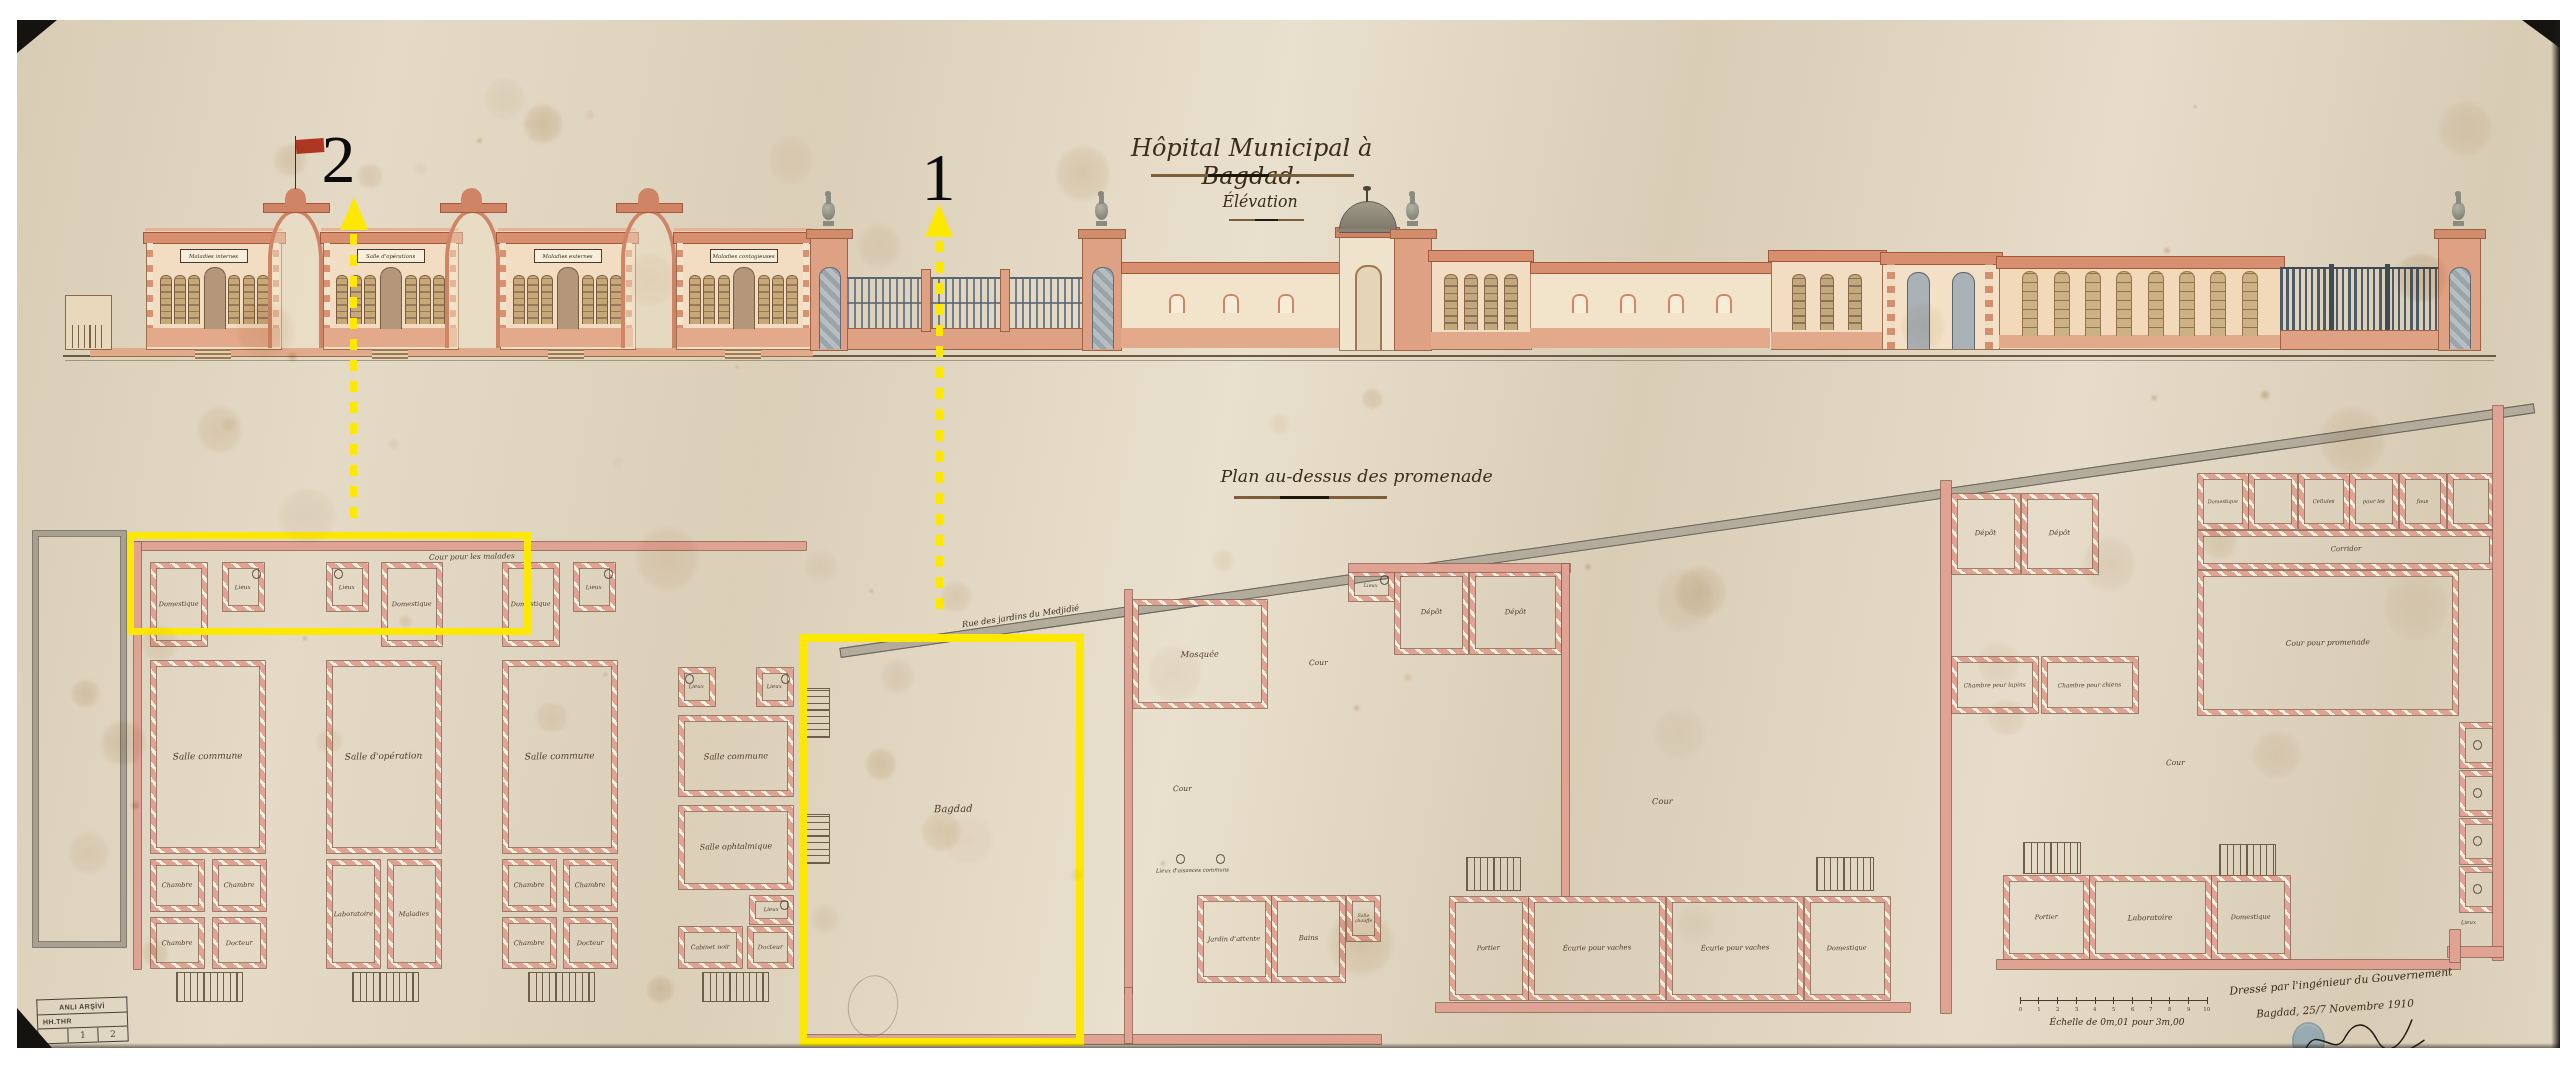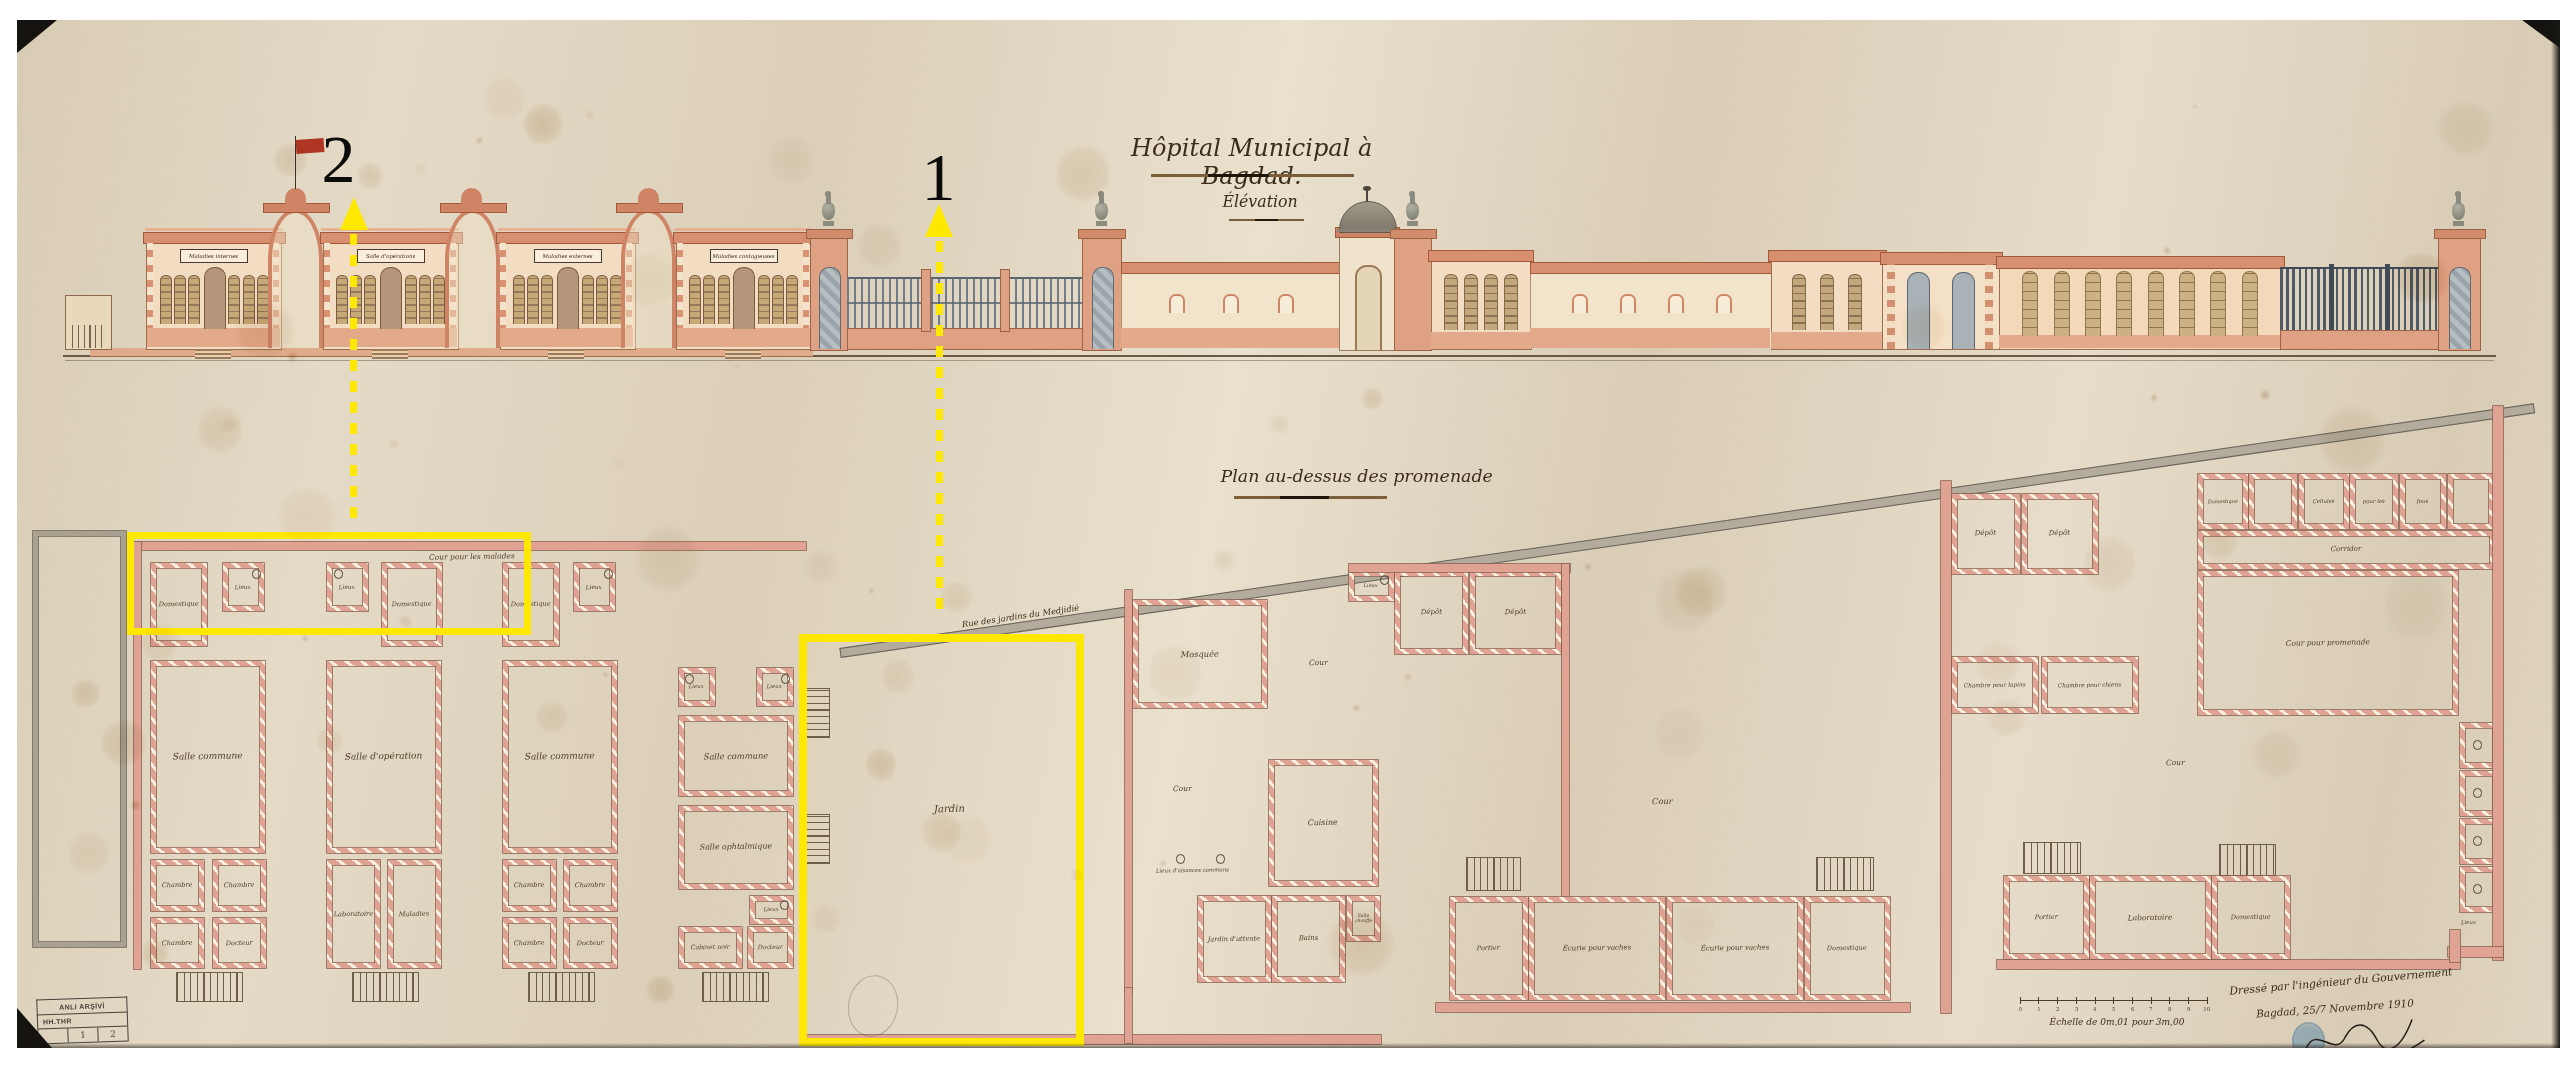--- a/index.html
+++ b/index.html
@@ -312,21 +312,21 @@
           <span style="font-size:5.4px">Lieux</span>
         </div>
         <div class="circ" style="left:763px;top:880px"></div>
         <div class="room" style="left:662px;top:907px;width:63px;height:41px">
           <span style="font-size:6.2px">Cabinet noir</span>
         </div>
         <div class="room" style="left:731px;top:907px;width:45px;height:41px">
           <span style="font-size:6.2px">Docteur</span>
         </div>
         <div class="stairs" style="left:685px;top:952px;width:65px;height:28px"></div>
-        <div class="plabel" style="left:917px;top:783px;font-size:10px;transform:rotate(-1deg)">Jardin</div>
+        <div class="plabel" style="left:917px;top:783px;font-size:10px;transform:rotate(-1deg)">Bagdad</div>
         <div class="stairsv" style="left:786px;top:668px;width:25px;height:48px"></div>
         <div class="stairsv" style="left:786px;top:794px;width:25px;height:48px"></div>
         <div class="wall" style="left:784px;top:1015px;width:580px;height:9px"></div>
         <div class="wall" style="left:1108px;top:570px;width:7.5px;height:403px"></div>
         <div class="wall" style="left:1108px;top:968px;width:7.5px;height:55px"></div>
         <div class="room" style="left:1116px;top:580px;width:134px;height:108px">
           <span style="font-size:8.3px">Mosquée</span>
         </div>
         <div class="plabel" style="left:1292px;top:638px;font-size:7.5px;transform:rotate(-1deg)">Cour</div>
         <div class="room" style="left:1332px;top:551px;width:45px;height:30px">
@@ -338,23 +338,20 @@
         </div>
         <div class="room" style="left:1453px;top:551px;width:91px;height:83px">
           <span style="font-size:7px">Dépôt</span>
         </div>
         <div class="wall" style="left:1332px;top:544px;width:221px;height:7.5px"></div>
         <div class="wall" style="left:1545px;top:544px;width:7.5px;height:335px"></div>
         <div class="plabel" style="left:1156px;top:764px;font-size:7.5px;transform:rotate(-1deg)">Cour</div>
         <div class="plabel" style="left:1139px;top:847px;font-size:5.4px;transform:rotate(-1deg)">Lieux d'aisances communs</div>
         <div class="circ" style="left:1159px;top:834px"></div>
         <div class="circ" style="left:1199px;top:834px"></div>
-        <div class="room" style="left:1252px;top:740px;width:109px;height:126px">
-          <span style="font-size:7.9px">Cuisine</span>
-        </div>
         <div class="room" style="left:1181px;top:876px;width:73px;height:86px">
           <span style="font-size:6.6px">Jardin d'attente</span>
         </div>
         <div class="room" style="left:1255px;top:876px;width:73px;height:86px">
           <span style="font-size:7px">Bains</span>
         </div>
         <div class="room" style="left:1330px;top:876px;width:33px;height:45px">
           <span style="font-size:4.6px">Salle chauffe</span>
         </div>
         <div class="stairs" style="left:1449px;top:837px;width:53px;height:31.5px"></div>

